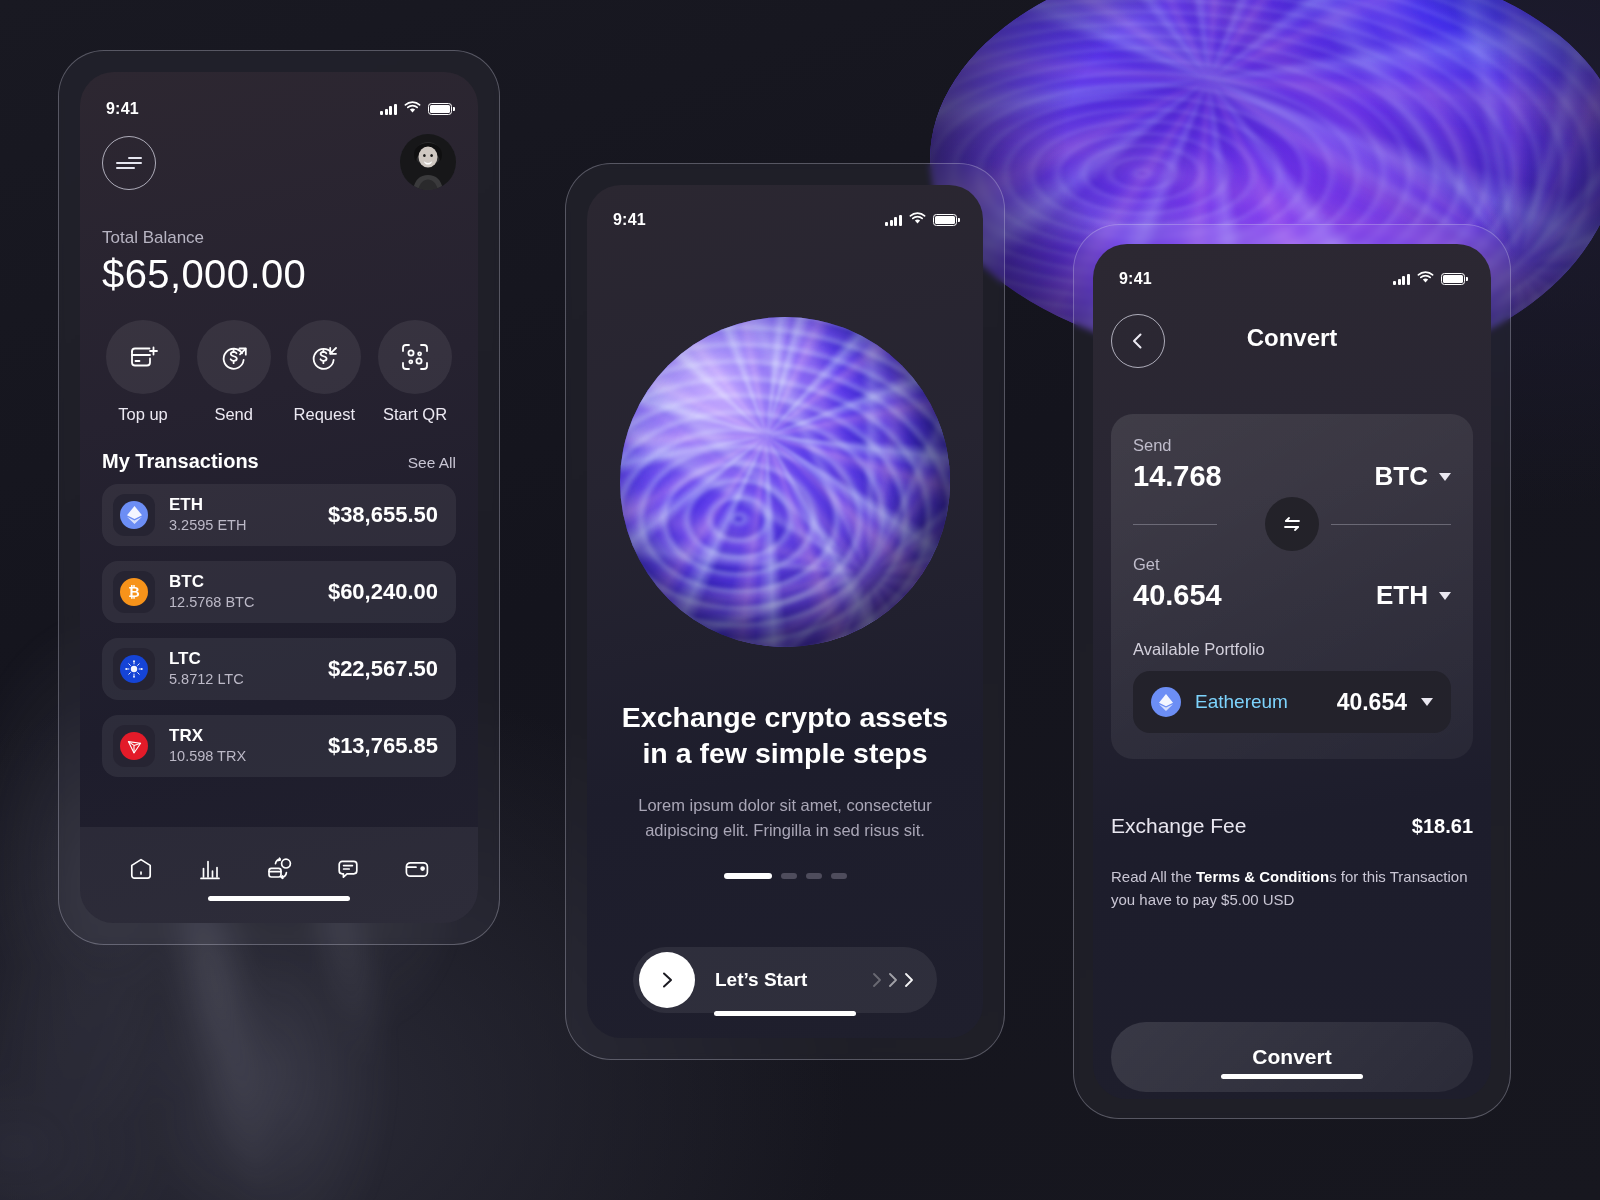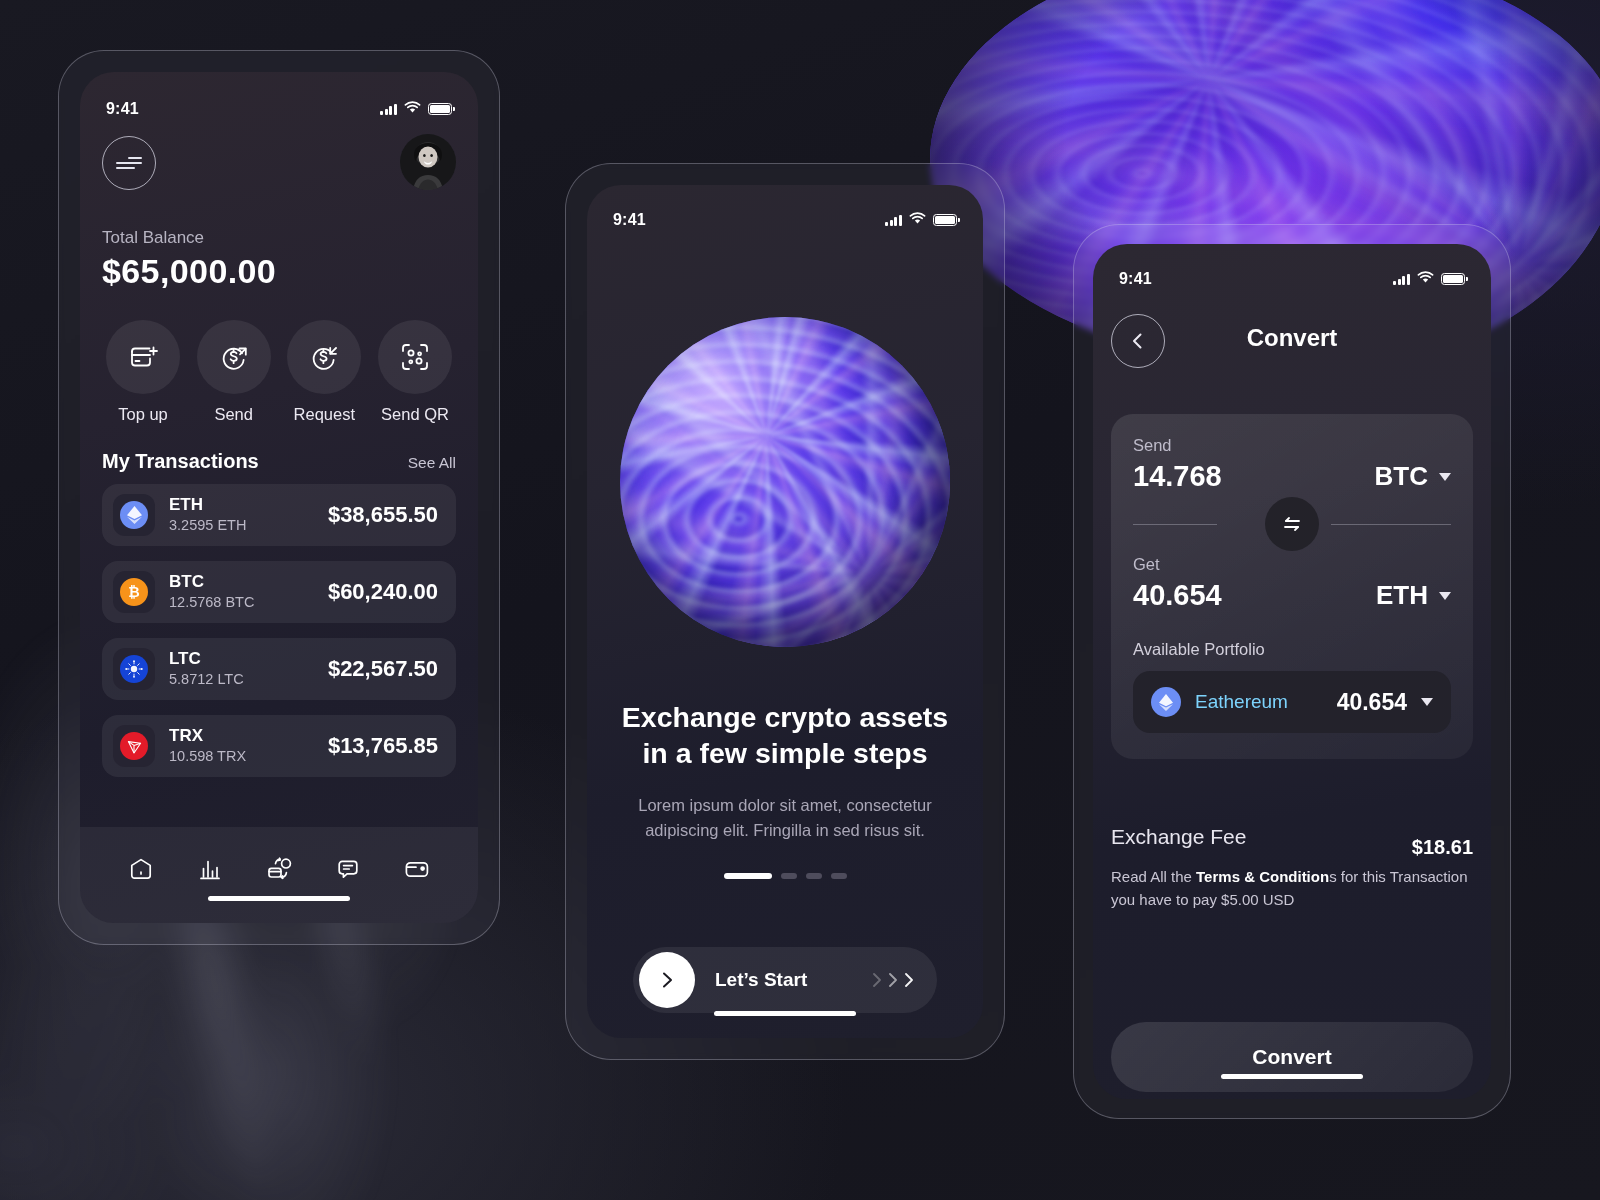--- a/index.html
+++ b/index.html
@@ -128,21 +128,21 @@
     position:absolute; left:22px; top:64px; width:54px; height:54px; border-radius:50%;
     border:1.4px solid rgba(225,225,238,.72); display:flex; align-items:center; justify-content:center;
   }
   .menu-btn .ln{ display:block; height:1.8px; background:#e6e6f0; border-radius:2px; margin:3.4px 0; }
   .avatar{
     position:absolute; right:22px; top:62px; width:56px; height:56px; border-radius:50%;
     overflow:hidden; background:#2b2b33;
   }
   .avatar svg{ display:block; }
   .bal-label{ position:absolute; left:22px; top:156px; font-size:17px; color:#b7b4c2; }
-  .bal-amount{ position:absolute; left:22px; top:180px; font-size:34px; font-weight:bold; color:#fff; letter-spacing:.4px; }
+  .bal-amount{ position:absolute; left:22px; top:180px; font-size:40px; font-weight:normal; color:#fff; letter-spacing:.4px; }
 
   .actions{ position:absolute; left:22px; right:22px; top:248px; display:flex; justify-content:space-between; }
   .action{ width:82px; display:flex; flex-direction:column; align-items:center; gap:11px; }
   .action .circ{
     width:74px; height:74px; border-radius:50%;
     background:rgba(255,255,255,.075);
     display:flex; align-items:center; justify-content:center;
   }
   .action .lbl{ font-size:16.5px; color:#ece9f2; }
 
@@ -269,21 +269,21 @@
 
   .ap-label{ margin-top:28px; font-size:16.5px; color:#d3d0dc; }
   .ap-item{ margin-top:12px; height:62px; border-radius:17px; background:#23222b;
     display:flex; align-items:center; padding:0 18px; gap:14px; }
   .ap-item .dot{ width:30px; height:30px; border-radius:50%; display:flex; align-items:center; justify-content:center; flex:none; }
   .ap-item .nm{ flex:1; color:#7dd3fc; font-size:19px; }
   .ap-item .vl{ color:#fff; font-size:23px; font-weight:bold; }
 
   .fee-row{ position:absolute; left:18px; right:18px; top:570px; display:flex; align-items:center; justify-content:space-between;text-align:right; }
   .fee-label{ font-size:21px; color:#e8e6ef; }
-  .fee-val{ font-size:20px; font-weight:bold; color:#fff;margin-top:22px; }
+  .fee-val{ font-size:20px; font-weight:bold; color:#fff; }
   .terms{ position:absolute; left:18px; right:18px; top:622px; font-size:15px; line-height:1.5; color:#c9c6d4; }
   .terms b{ color:#fff; }
 
   .convert-btn{
     position:absolute; left:18px; right:18px; top:778px; height:70px; border-radius:36px;
     background:linear-gradient(135deg,rgba(255,255,255,.12) 0%,rgba(255,255,255,.085) 55%,rgba(255,255,255,.06) 100%);
     display:flex; align-items:center; justify-content:center;
     color:#fff; font-size:21px; font-weight:bold;
   }
 </style>
@@ -398,21 +398,21 @@
             <path d="M3 9V6a3 3 0 0 1 3-3h3"></path>
               <path d="M21 3h3a3 3 0 0 1 3 3v3"></path>
             <path d="M27 21v3a3 3 0 0 1-3 3h-3"></path>
               <path d="M9 27H6a3 3 0 0 1-3-3v-3"></path>
             <circle cx="11" cy="11" r="2.6"></circle>
               <circle cx="19.6" cy="11.8" r="1.5"></circle>
             <circle cx="10.8" cy="19.8" r="1.5"></circle>
               <circle cx="19" cy="19" r="2.6"></circle>
           </svg>
         </div>
-        <div class="lbl">Send QR</div>
+        <div class="lbl">Start QR</div>
       </div>
     </div>
 
     <div class="sec-head">
       <div class="sec-title">My Transactions</div>
       <div class="see-all">See All</div>
     </div>
 
     <div class="tx-list">
 

